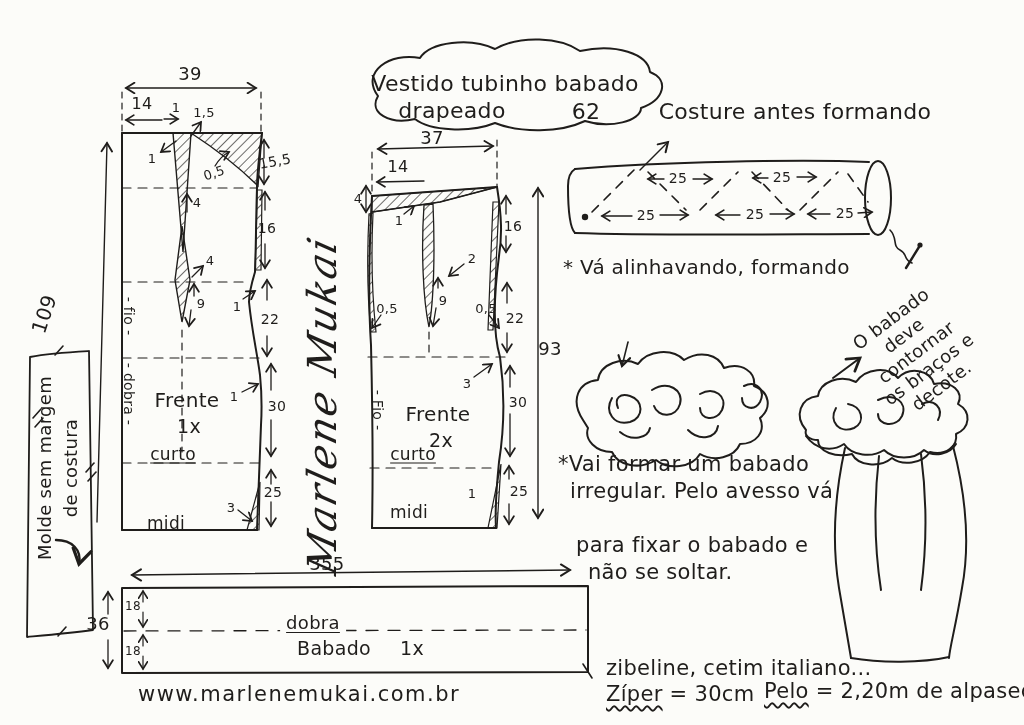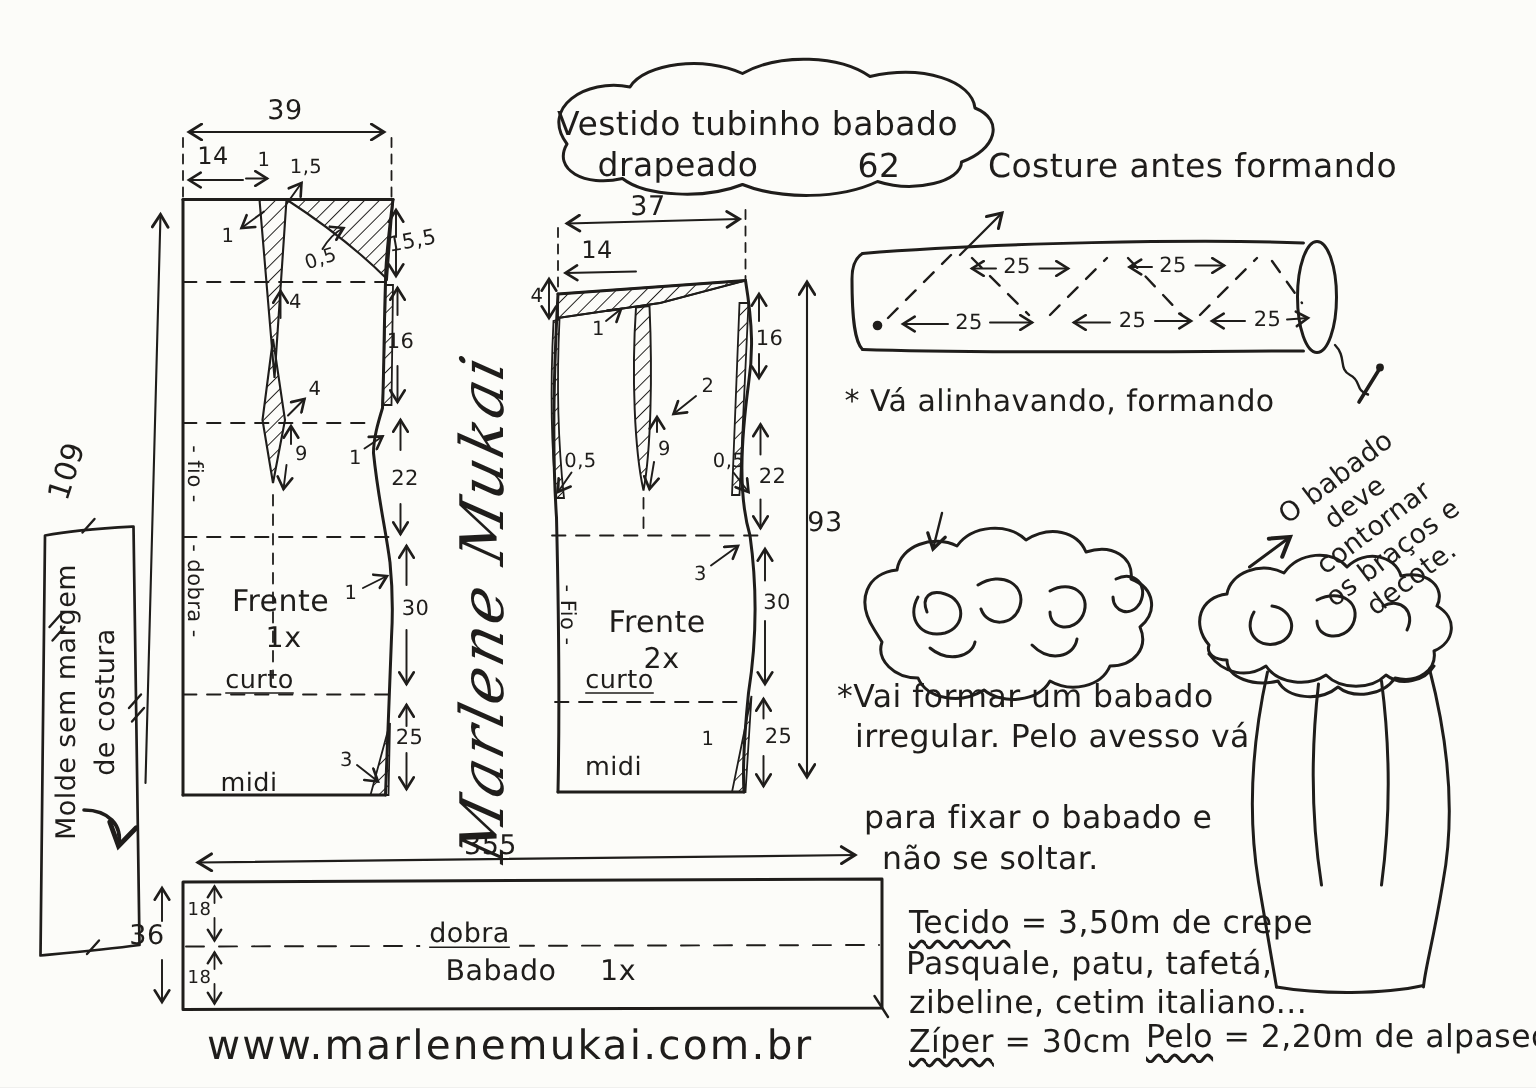--- a/index.html
+++ b/index.html
@@ -261,35 +261,33 @@
   <div>deve contornar</div>
   <div>os braços e</div>
   <div>decote.</div>
 </div>
 
 <div class="tx" style="left:558px;top:452px;font-size:21px">*Vai formar um babado</div>
 <div class="tx" style="left:570px;top:479px;font-size:21px">irregular. Pelo avesso vá</div>
 <div class="tx" style="left:576px;top:533px;font-size:21px">para fixar o babado e</div>
 <div class="tx" style="left:588px;top:560px;font-size:21px">não se soltar.</div>
 
-<div class="tx" style="left:606px;top:603px;font-size:21px"><span class="wavy">Tecido</span> <span>= 3,50m de crepe</span></div>
-<div class="tx" style="left:604px;top:630px;font-size:21px">Pasquale, patu, tafetá,</div>
 <div class="tx" style="left:606px;top:656px;font-size:21px">zibeline, cetim italiano...</div>
 <div class="tx" style="left:606px;top:682px;font-size:21px"><span class="wavy">Zíper</span> <span>= 30cm</span></div>
 <div class="tx" style="left:764px;top:679px;font-size:21px"><span class="wavy">Pelo</span> <span>= 2,20m de alpaseda.</span></div>
 
 <div class="lb" style="left:327px;top:564px;font-size:18px">355</div>
 <div class="lb" style="left:98px;top:624px;font-size:18px">36</div>
 <div class="lb" style="left:133px;top:606px;font-size:12px">18</div>
 <div class="lb" style="left:133px;top:651px;font-size:12px">18</div>
 <div class="lb" style="left:313px;top:623px;font-size:18px;background:#fcfcf9;padding:0 6px;text-decoration:underline;text-underline-offset:3px">dobra</div>
 <div class="lb" style="left:334px;top:648px;font-size:19px">Babado</div>
 <div class="lb" style="left:412px;top:648px;font-size:19px">1x</div>
 
-<div class="tx" style="left:138px;top:682px;font-size:27px;letter-spacing:1.5px">www.marlenemukai.com.br</div>
+<div class="tx" style="left:138px;top:682px;font-size:21px;letter-spacing:1.5px">www.marlenemukai.com.br</div>
 
 <div class="rotm90" style="position:absolute;left:58px;top:468px;text-align:center;font-size:18px;line-height:26px;white-space:nowrap">
   <div>Molde sem margem</div>
   <div>de costura</div>
 </div>
 
 <div style="position:absolute;left:322px;top:405px;transform:translate(-50%,-50%) rotate(-90deg) skewX(-14deg);font-family:'DejaVu Serif',serif;font-style:italic;font-size:40px;letter-spacing:2px;white-space:nowrap">Marlene Mukai</div>
 
 </div>
 

